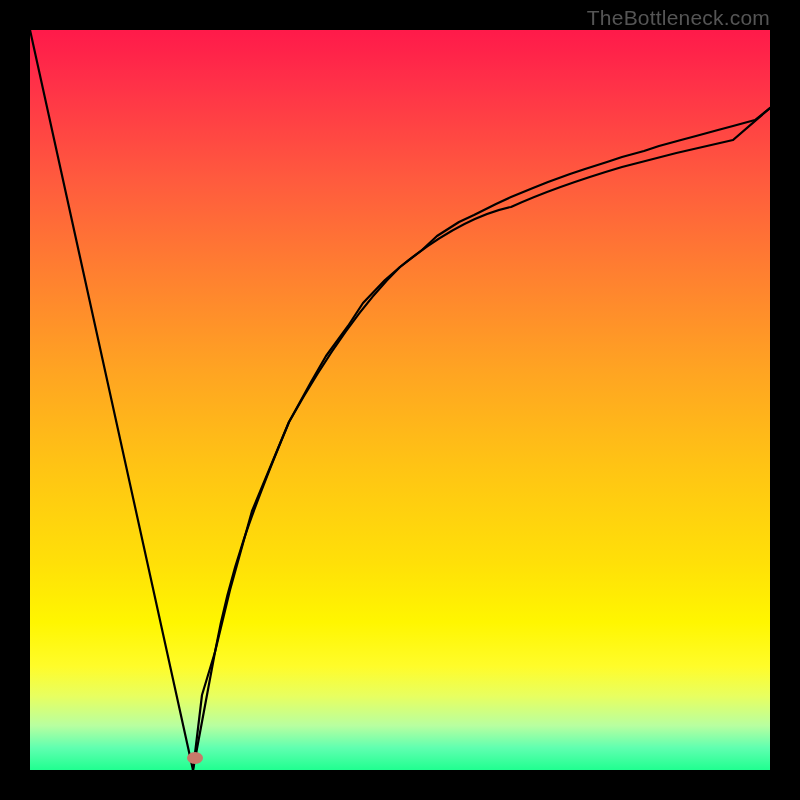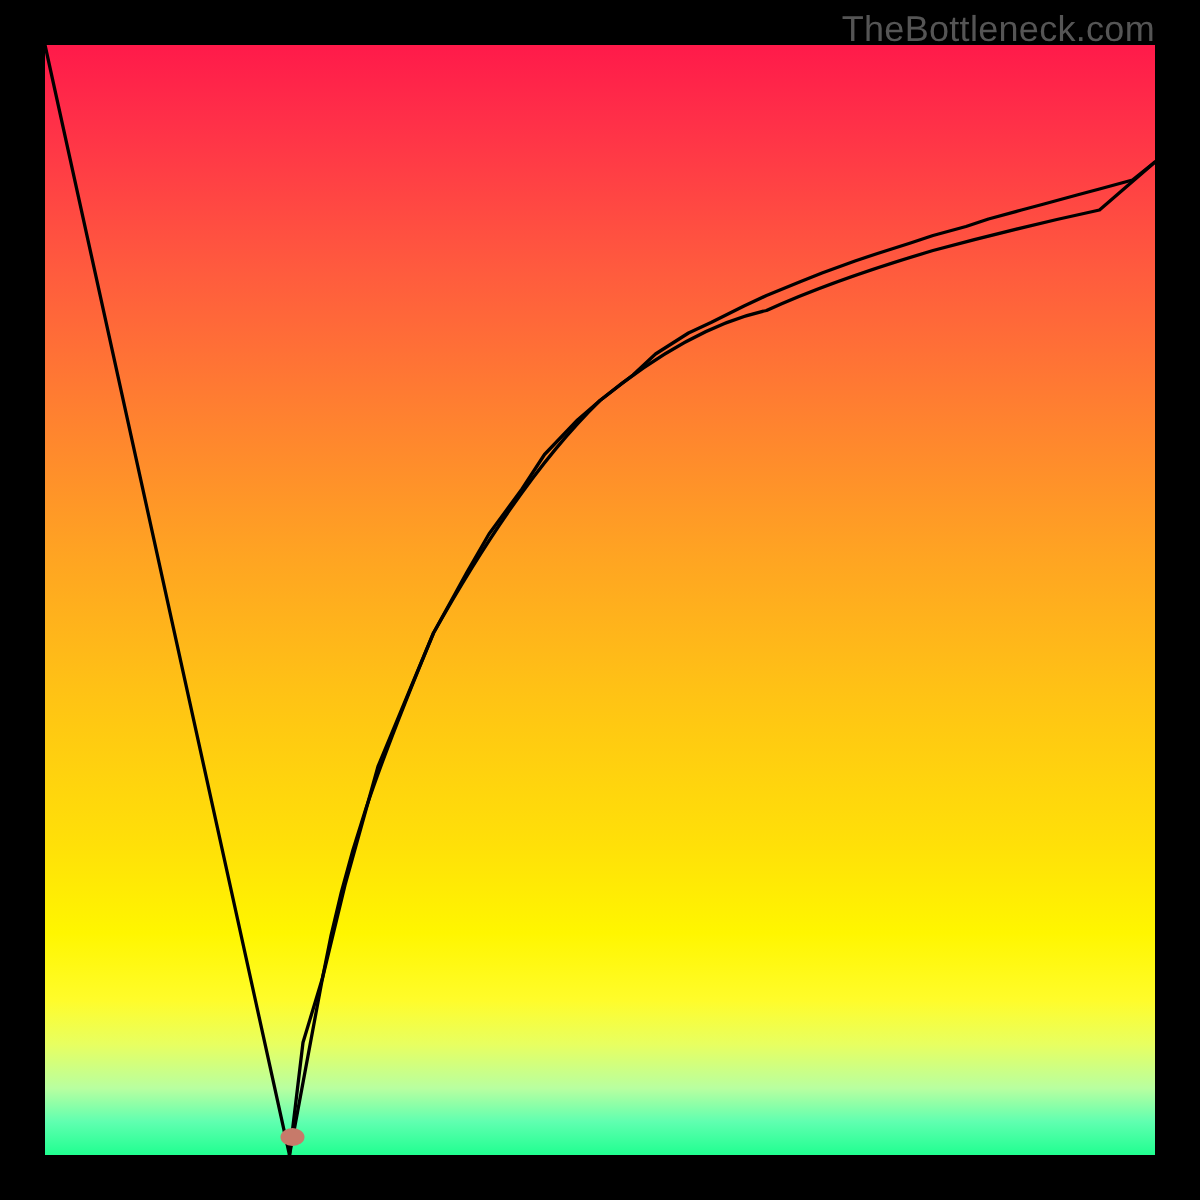--- a/index.html
+++ b/index.html
@@ -46,21 +46,21 @@
       #b8ffa0 94%,
       #60ffb0 97%,
       #20ff90 100%
     );
   }
   .attribution {
     position: absolute;
     top: 6px;
     right: 30px;
     color: #555;
-    font-size: 24px;
+    font-size: 21px;
     font-weight: 500;
     letter-spacing: 0.2px;
   }
   svg.curve {
     position: absolute;
     left: 0;
     top: 0;
     width: 100%;
     height: 100%;
   }

